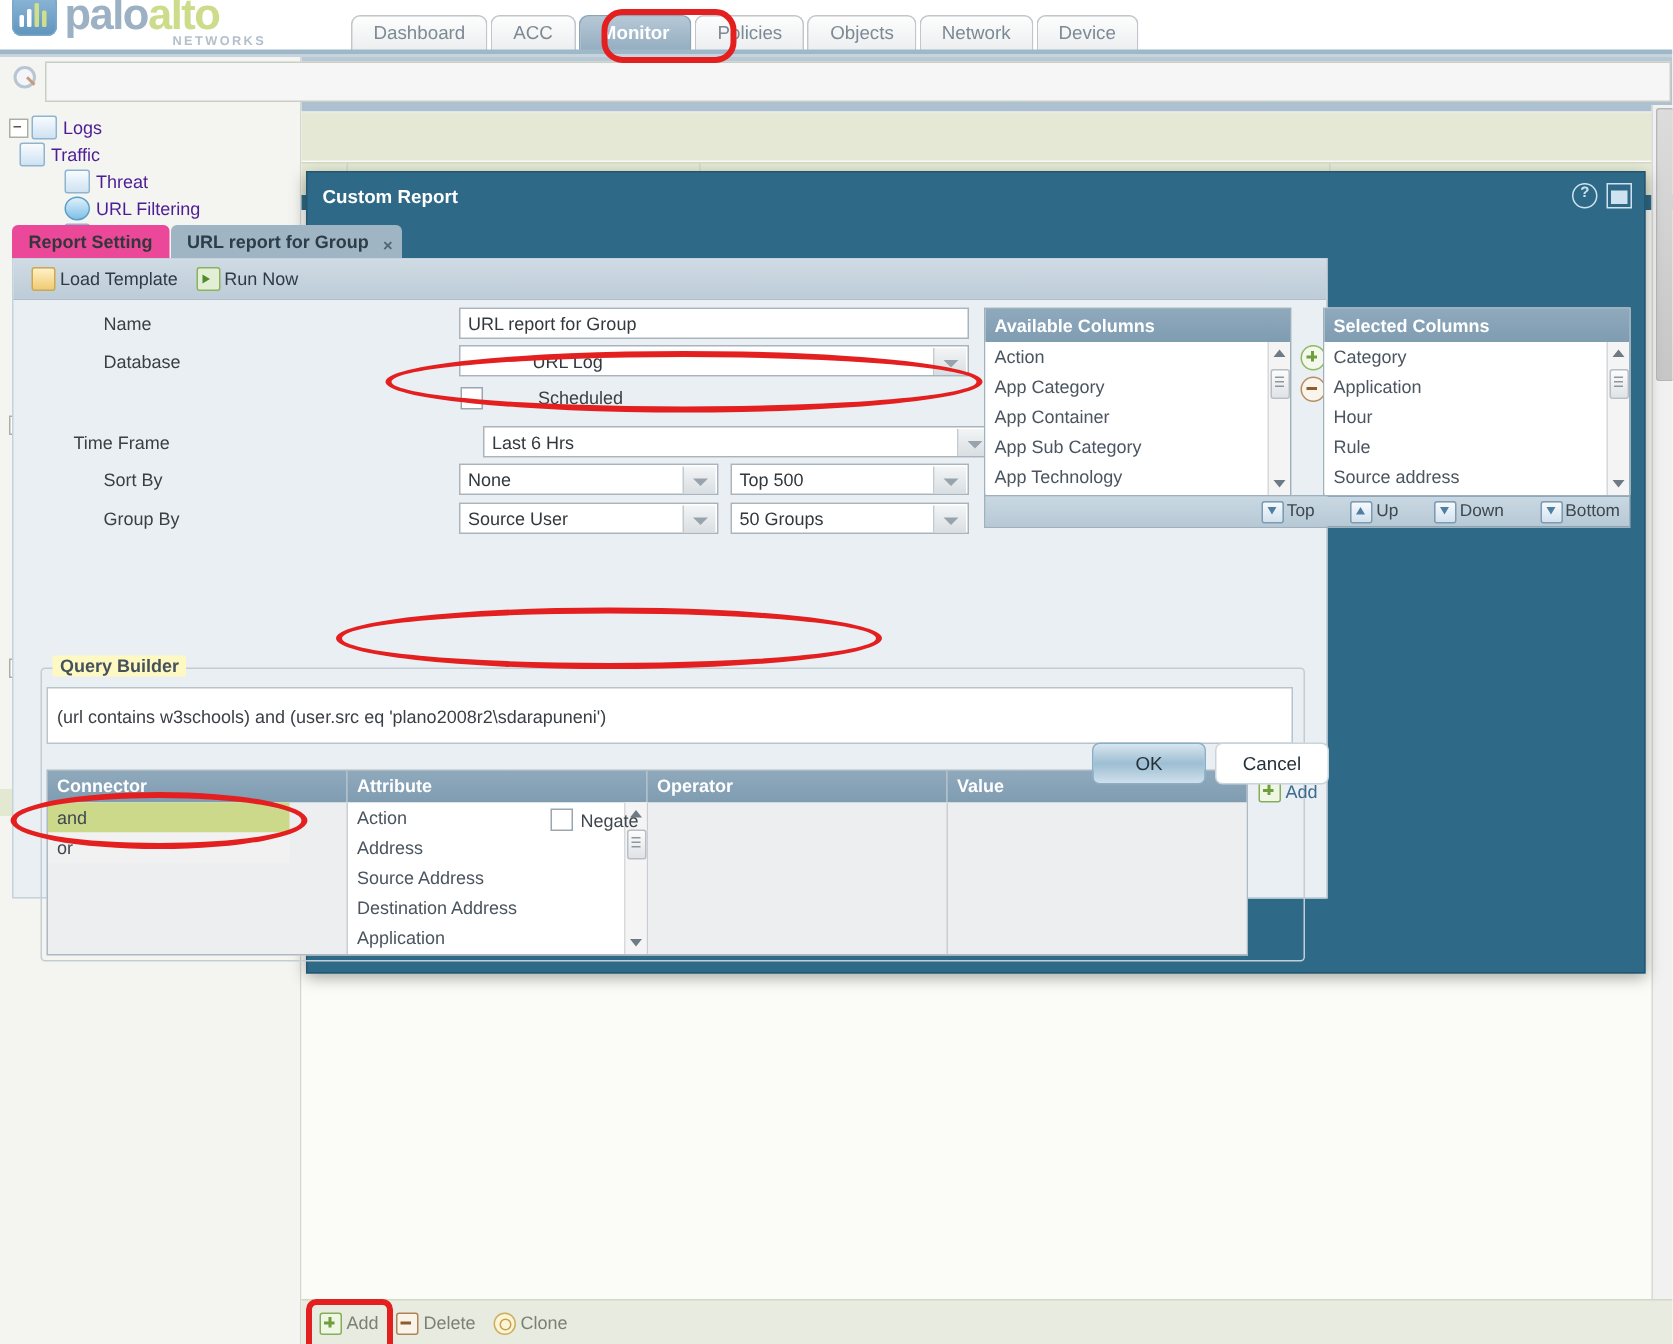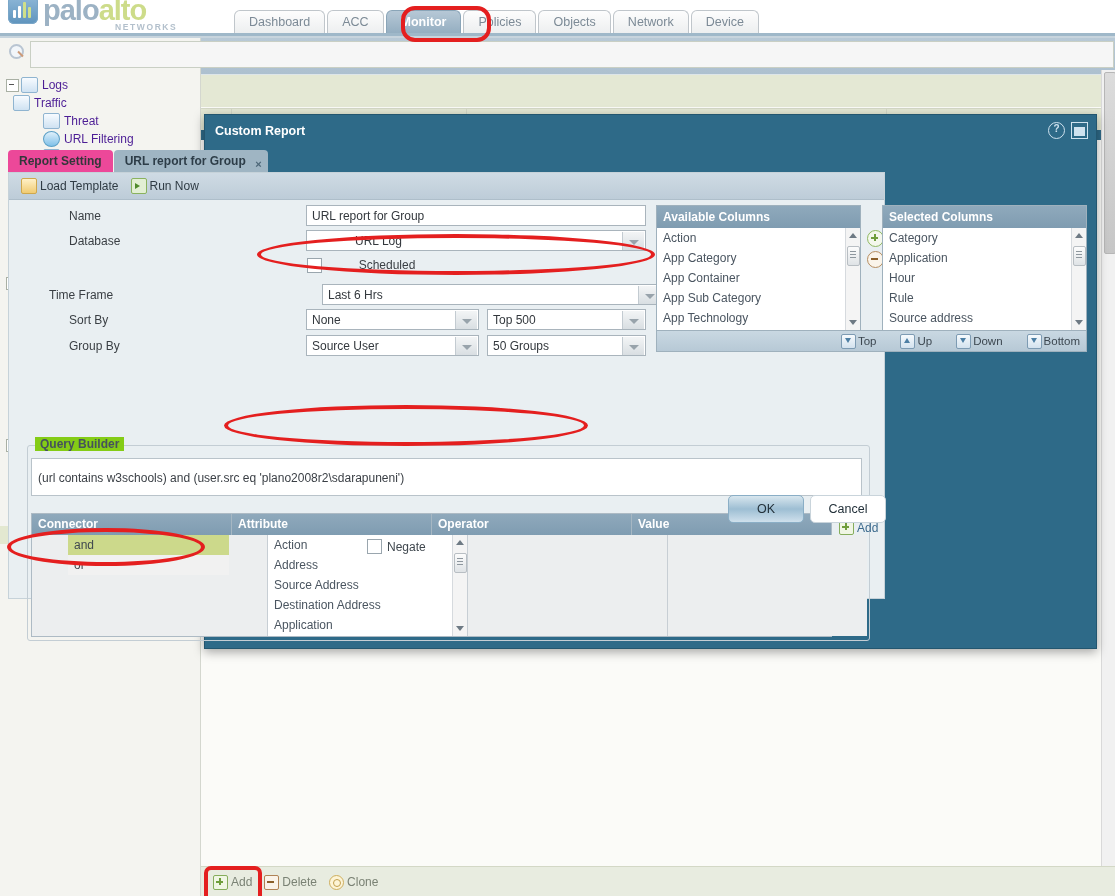--- a/index.html
+++ b/index.html
@@ -144,31 +144,31 @@
   .movebtn{display:flex;align-items:center;font-size:11.5px;color:#3c4750;margin-left:24px;cursor:pointer;}
   .mb-ico{width:13px;height:13px;border:1px solid #7d9bb3;background:linear-gradient(180deg,#f6fafd,#d3e2ee);
      margin-right:2px;position:relative;border-radius:2px;}
   .mb-ico.d:after{content:"";position:absolute;left:3px;top:3px;border-left:3.5px solid transparent;
      border-right:3.5px solid transparent;border-top:5px solid #4d7fa4;}
   .mb-ico.u:after{content:"";position:absolute;left:3px;top:3px;border-left:3.5px solid transparent;
      border-right:3.5px solid transparent;border-bottom:5px solid #4d7fa4;}
   
   #qb{position:absolute;left:16px;top:272px;width:843px;height:196px;
      border:1px solid #c3cdd4;border-radius:3px;box-sizing:border-box;}
-  #qb-legend{position:absolute;left:26px;top:264px;background:#84cc16;padding:0 5px;
+  #qb-legend{position:absolute;left:26px;top:264px;background:#fef9c3;padding:0 5px;
      font-size:12px;font-weight:bold;color:#45525c;}
   #qexpr{position:absolute;left:22px;top:285px;width:831px;height:38px;background:#fff;
      border:1px solid #b9c3ca;box-sizing:border-box;font-size:12px;color:#3a3f45;
      padding:12px 0 0 6px;white-space:nowrap;overflow:hidden;}
   #qtable{position:absolute;left:22px;top:340px;width:801px;height:124px;
      border:1px solid #adbac4;background:#eceeef;box-sizing:border-box;}
   .qth{position:absolute;top:0;height:21px;line-height:21px;color:#fff;font-weight:bold;font-size:12px;
      background:linear-gradient(180deg,#8fa9bc,#7f9cb1);padding-left:6px;box-sizing:border-box;
      border-right:1px solid #a6b7c3;}
-  .qcell{position:absolute;top:21px;bottom:0;box-sizing:border-box;border-right:1px solid #c7ced4;margin-left:36px;}
+  .qcell{position:absolute;top:21px;bottom:0;box-sizing:border-box;border-right:1px solid #c7ced4;}
   .conn-item{height:20px;line-height:20px;font-size:12px;color:#40484f;padding-left:6px;cursor:pointer;}
   .conn-item.sel{background:#ccd98b;}
   .conn-item.alt{background:#f1f1f1;}
   #negate-wrap{position:absolute;left:358px;top:26px;display:flex;align-items:center;font-size:12px;color:#3f474e;}
   #addbtn{position:absolute;left:1038px;top:470px;display:flex;align-items:center;font-size:12px;color:#3d6b8e;cursor:pointer;}
   .plus-ico{width:13px;height:13px;border:1px solid #86ad5c;background:#f0f6e4;position:relative;
      margin-right:3px;border-radius:2px;}
   .plus-ico:before{content:"";position:absolute;left:2px;top:5px;width:7px;height:2px;background:#6f9e3c;}
   .plus-ico:after{content:"";position:absolute;left:5px;top:2px;width:2px;height:7px;background:#6f9e3c;}
   .minus-ico{width:13px;height:13px;border:1px solid #b08356;background:#faf3e9;position:relative;

